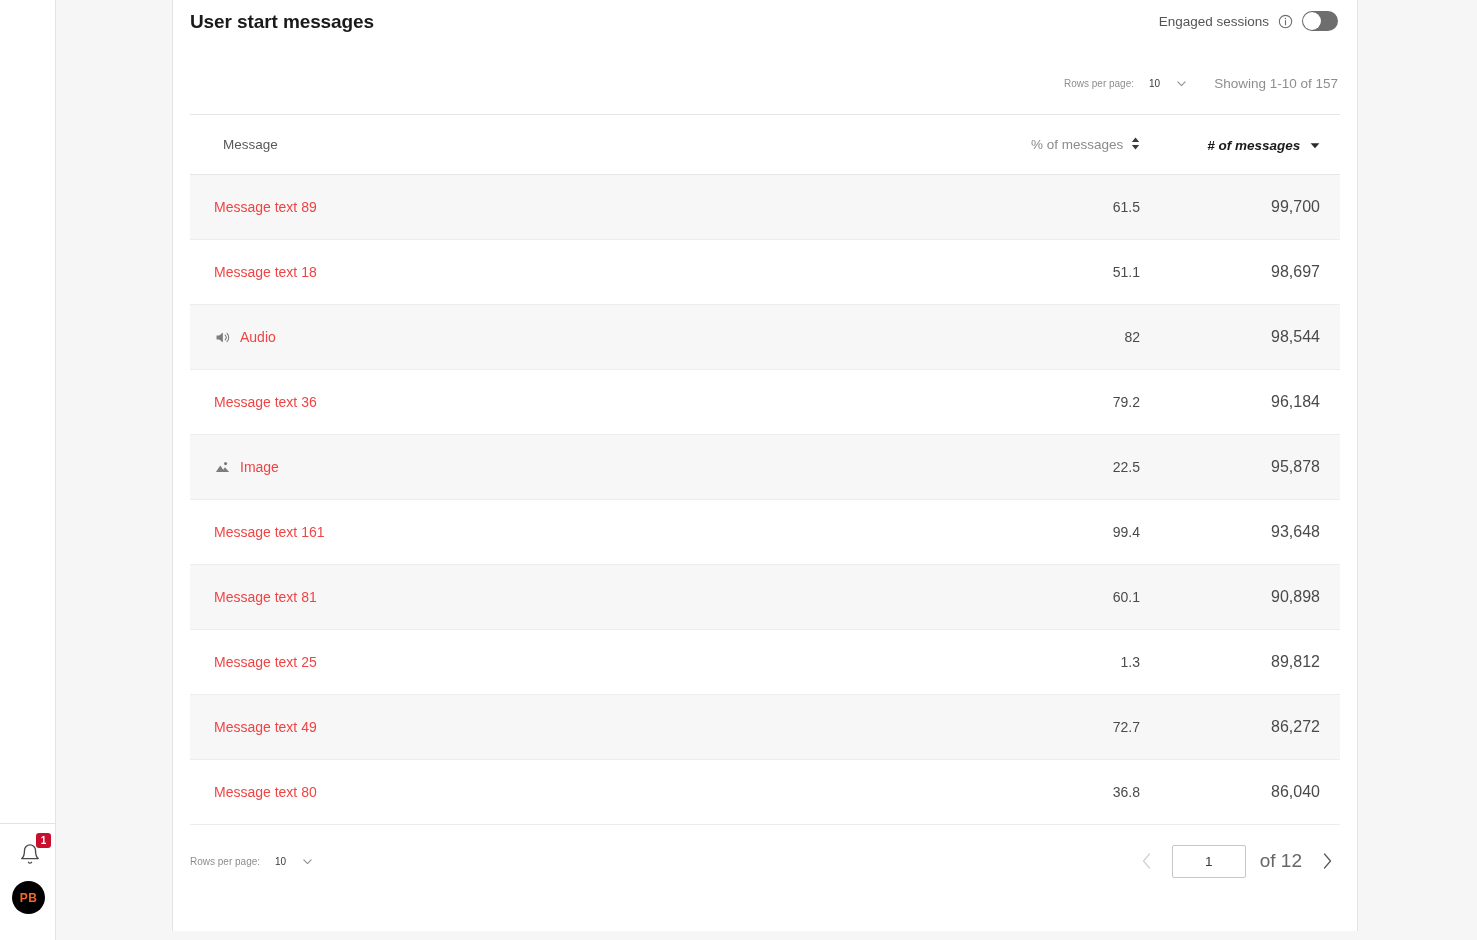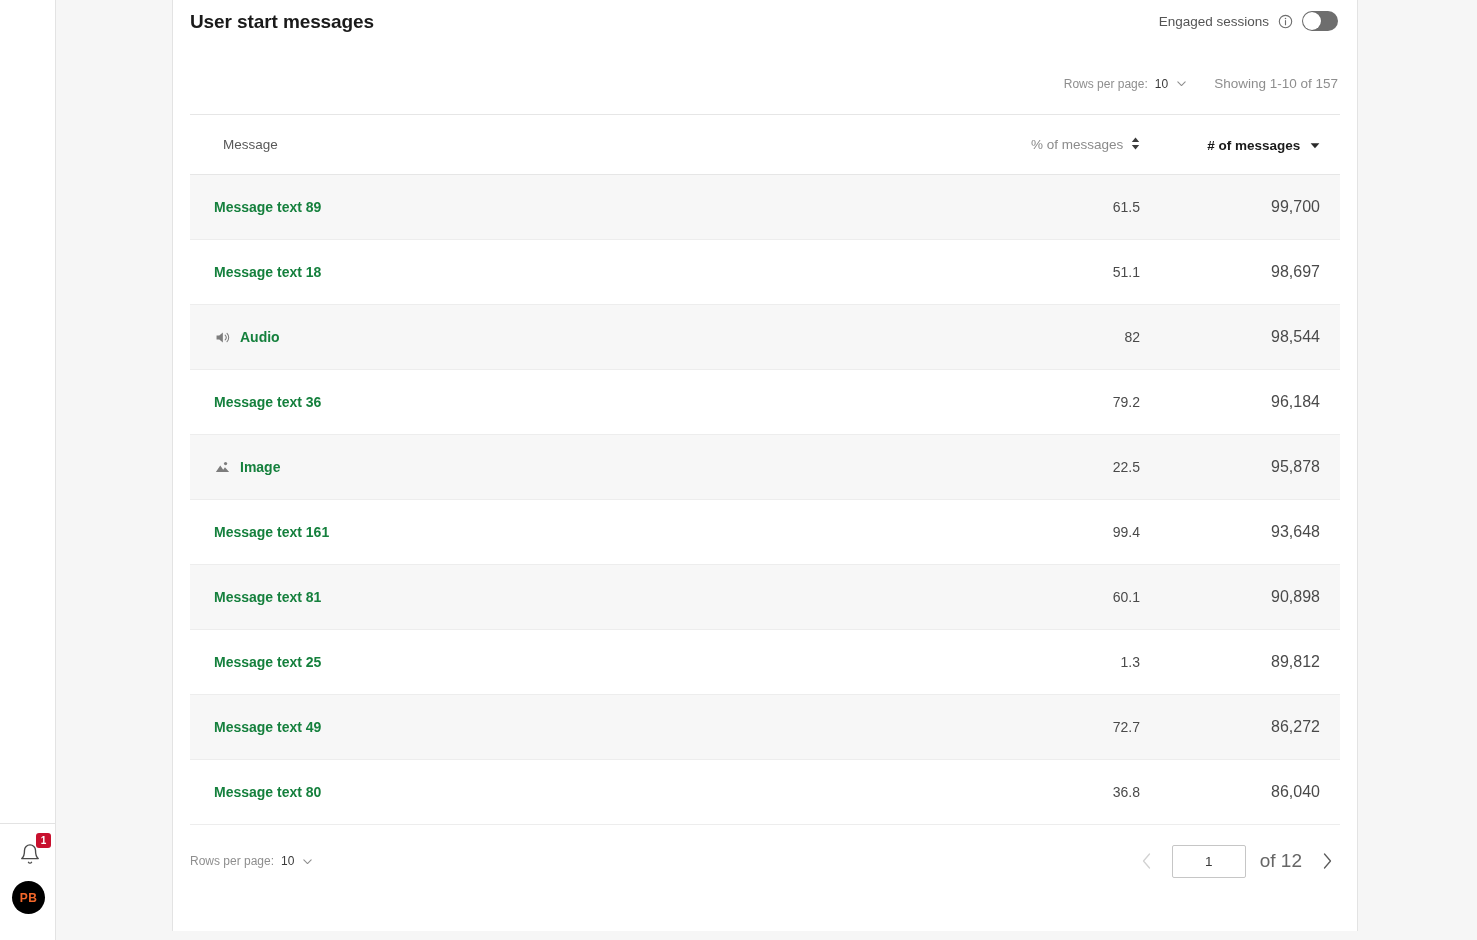--- a/index.html
+++ b/index.html
@@ -160,22 +160,22 @@
   .toolbar-right {
     position: absolute;
     right: 19px; top: 14px;
     display: flex;
     align-items: center;
     gap: 26px;
   }
   .rpp {
     display: flex;
     align-items: center;
-    gap: 7px;
-    font-size: 12px;
+    gap: 15px;
+    font-size: 10px;
     color: #8e8e8e;
     justify-content: space-between;
   }
   .rpp .rpp-value {
     color: #3a3a3a;
     font-weight: 400;
     cursor: pointer;
   }
   .chev-down {
     display: inline-block;
@@ -216,41 +216,41 @@
   }
   .th-num {
     width: 190px;
     padding-right: 20px;
     text-align: right;
     font-size: 13.5px;
     color: #1a1a1a;
     font-weight: 700;
     cursor: pointer;
     white-space: nowrap;
+    font-style: italic;
   }
   .sort-updown { display: inline-block; vertical-align: -1px; margin-left: 4px; }
   .sort-down   { display: inline-block; vertical-align: 1px; margin-left: 6px; }
 
   .trow {
     display: flex;
     align-items: center;
     height: 65px;
     border-bottom: 1px solid #ededed;
     background: #ffffff;
   }
   .trow.alt { background: #f7f7f7; }
   .td-message {
     flex: 1 1 auto;
     padding-left: 24px;
     font-size: 14px;
-    color: #15803d;
+    color: #ef4444;
     display: flex;
     align-items: center;
     gap: 9px;
-    font-weight: bold;
   }
   .td-message .row-icon { flex: none; line-height: 0; display: inline-flex; }
   .td-message .row-icon + .row-label { padding-left: 0; }
   .td-message .row-label.plain { padding-left: 0; }
   .td-pct {
     width: 200px;
     padding-right: 10px;
     text-align: right;
     font-size: 14px;
     color: #4a4a4a;

